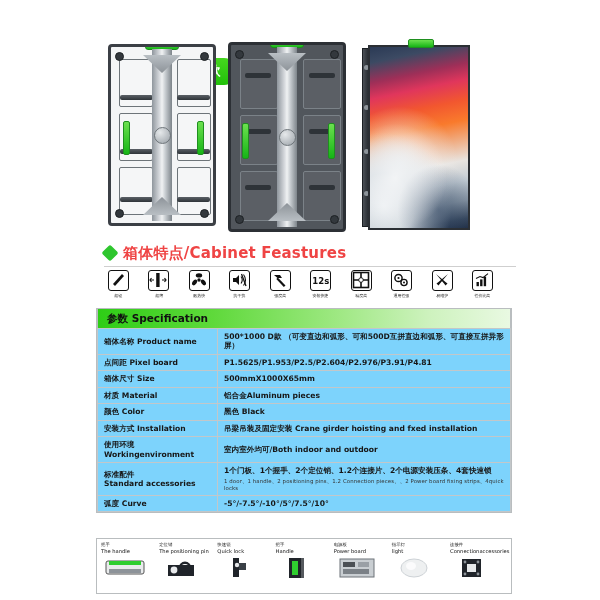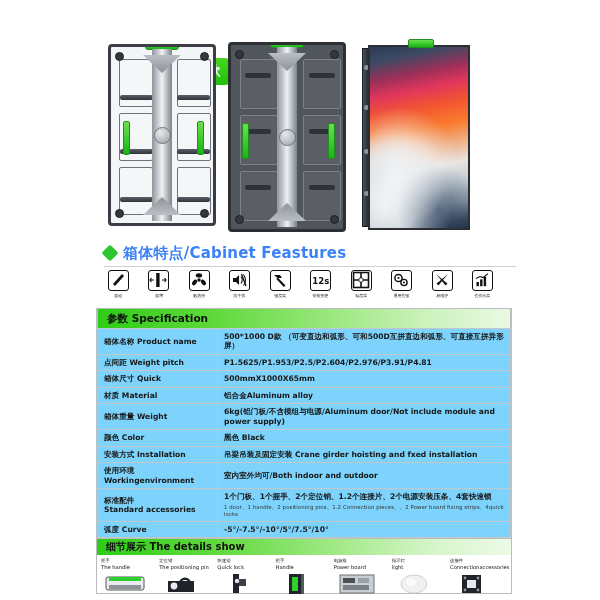--- a/index.html
+++ b/index.html
@@ -130,21 +130,21 @@
   
   .sec-head {
     position:absolute; left:104px; top:240px; width:420px; height:26px;
     display:flex; align-items:center; gap:7px;
   }
   .diamond {
     width:12px; height:12px; background:#2ec62e;
     transform:rotate(45deg); border-radius:2px; flex:0 0 auto;
   }
   .sec-head-text {
-    font-size:15px; font-weight:bold; color:#3b82f6;
+    font-size:15px; font-weight:bold; color:#ef4444;
     font-family:"DejaVu Sans","Liberation Sans",sans-serif;
     letter-spacing:0.2px; white-space:nowrap;
   }
   .sec-underline {
     position:absolute; left:104px; top:266px; width:412px;
     height:1px; background:#cfcfcf;
   }
 
   
   .feat-strip {
@@ -409,34 +409,30 @@
 
   <div class="spec">
     <div class="spec-head">参数 Specification</div>
     <table class="spec-tbl">
       <tbody>
         <tr>
           <td class="k">箱体名称 Product name</td>
           <td class="v">500*1000 D款 （可变直边和弧形、可和500D互拼直边和弧形、可直接互拼异形屏）</td>
         </tr>
         <tr>
-          <td class="k">点间距 Weight pitch</td>
+          <td class="k">点间距 Pixel board</td>
           <td class="v">P1.5625/P1.953/P2.5/P2.604/P2.976/P3.91/P4.81</td>
         </tr>
         <tr>
-          <td class="k">箱体尺寸 Quick</td>
+          <td class="k">箱体尺寸 Size</td>
           <td class="v">500mmX1000X65mm</td>
         </tr>
         <tr>
           <td class="k">材质 Material</td>
-          <td class="v">铝合金Aluminum alloy</td>
-        </tr>
-        <tr>
-          <td class="k">箱体重量 Weight</td>
-          <td class="v">6kg(铝门板/不含模组与电源/Aluminum door/Not include module and power supply)</td>
+          <td class="v">铝合金Aluminum pieces</td>
         </tr>
         <tr>
           <td class="k">颜色 Color</td>
           <td class="v">黑色 Black</td>
         </tr>
         <tr>
           <td class="k">安装方式 Installation</td>
           <td class="v">吊梁吊装及固定安装 Crane girder hoisting and fxed installation</td>
         </tr>
         <tr>
@@ -453,21 +449,20 @@
         </tr>
         <tr>
           <td class="k">弧度 Curve</td>
           <td class="v">-5°/-7.5°/-10°/5°/7.5°/10°</td>
         </tr>
       </tbody>
     </table>
   </div>
 
   <div class="details">
-    <div class="details-head">细节展示 The details show</div>
     <div class="details-row">
 
       <div class="dcell">
         <div class="dcap-cn">把手</div>
         <div class="dcap-en">The handle</div>
         <div class="dthumb">
           <svg width="48" height="24" viewBox="0 0 48 24">
             <rect x="5" y="5" width="38" height="13" rx="2" fill="#e9ebec" stroke="#555"></rect>
             <rect x="8" y="5" width="32" height="4" fill="#2fce2f"></rect>
             <rect x="8" y="13" width="32" height="4" fill="#8d9399"></rect>

